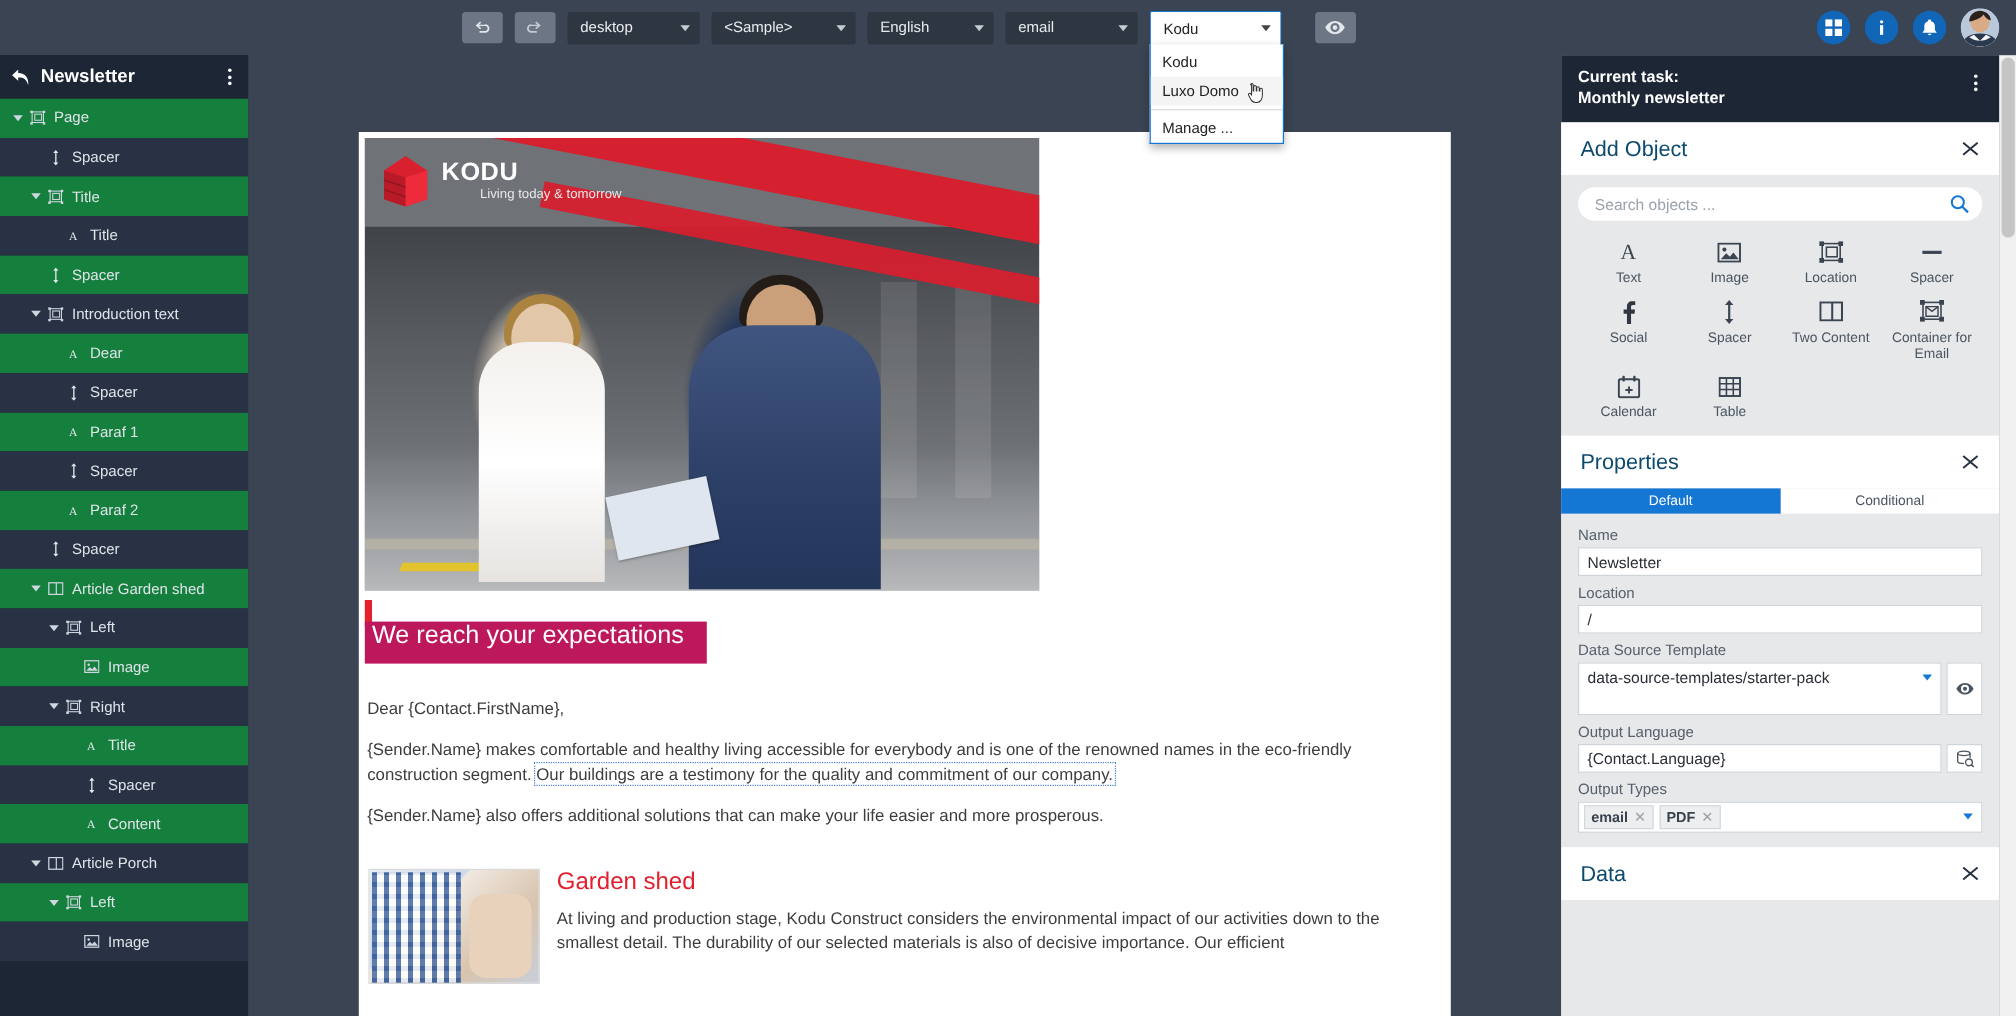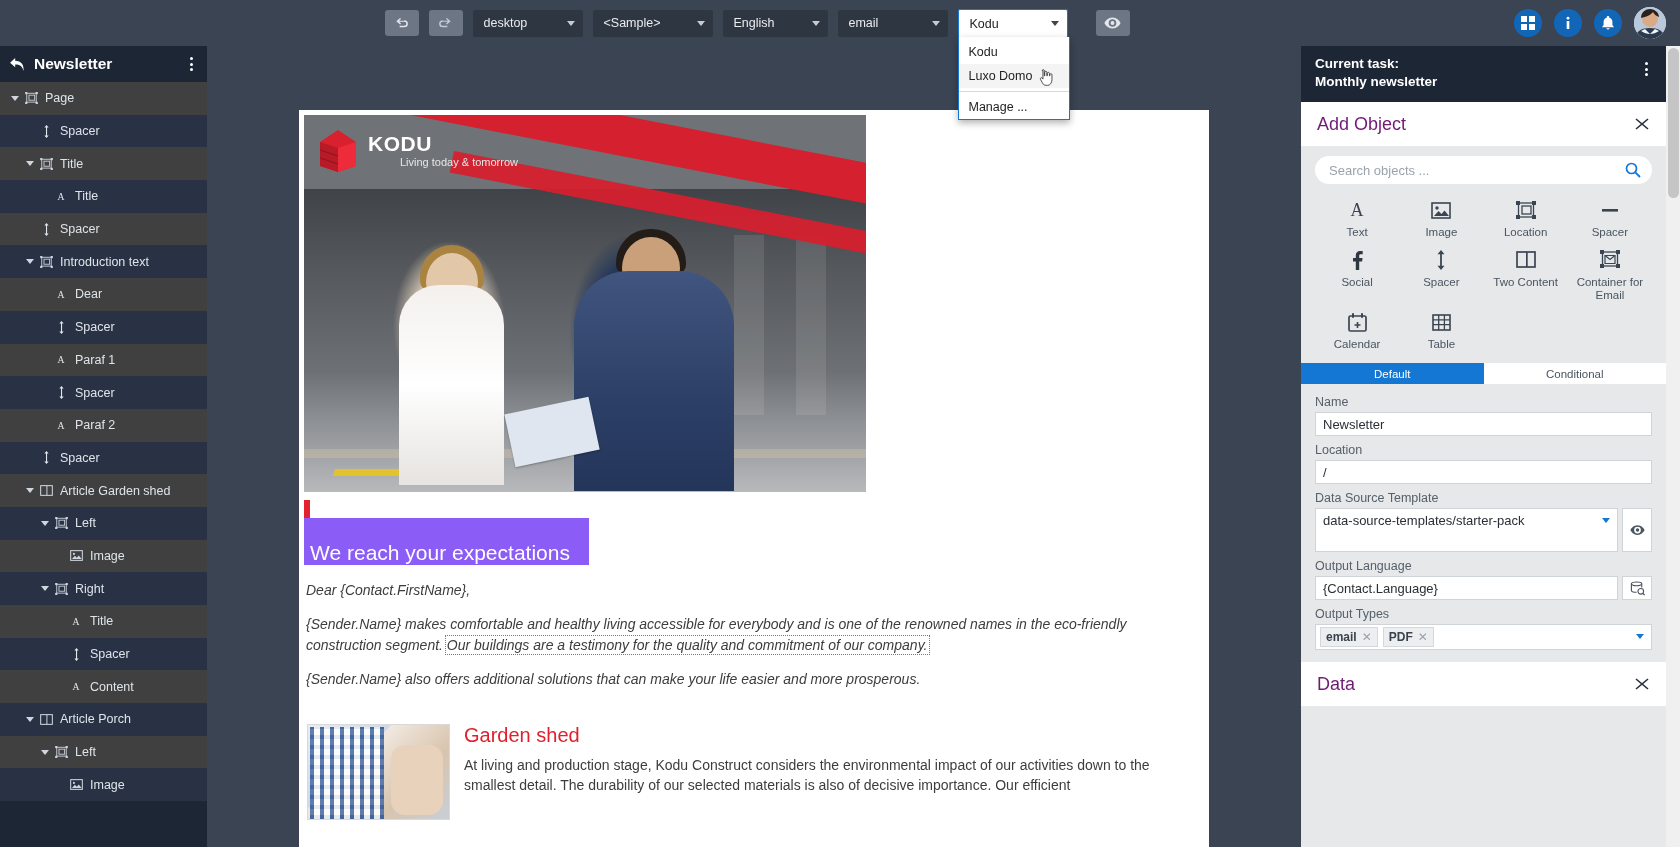--- a/index.html
+++ b/index.html
@@ -46,21 +46,21 @@
   
   .leftpanel { position:absolute; left:0; top:46px; width:207px; height:801px; background:#1d2635; }
   .lp-head { height:36px; display:flex; align-items:center; padding:0 10px; background:#1d2635; }
   .lp-back { width:20px; display:flex; align-items:center; color:#fff; }
   .lp-title { font-size:15.5px; font-weight:bold; margin-left:4px; flex:1; color:#fff; }
   .kebab { display:flex; flex-direction:column; gap:2.5px; cursor:pointer; padding:4px; }
   .kebab i { width:3px;height:3px;border-radius:50%;background:#fff;display:block; }
 
   .tree { overflow:hidden; height:765px; }
   .trow { height:32.7px; display:flex; align-items:center; font-size:12.5px; color:#dfe4ea; cursor:pointer; }
-  .trow.odd { background:#404040; }
+  .trow.odd { background:#15803d; }
   .trow.even { background:#283244; }
   .tw { width:14px; display:flex; align-items:center; justify-content:center; flex:0 0 14px; }
   .tcaret { width:0;height:0;border-left:4px solid transparent;border-right:4px solid transparent;border-top:5px solid #cfd6e0; }
   .ticon { width:18px; display:flex; align-items:center; justify-content:center; flex:0 0 18px; margin-right:5px; }
   .tlabel { white-space:nowrap; }
 
   
   .canvas { position:absolute; left:207px; top:46px; width:1094px; height:801px; background:#3b4452; overflow:hidden; }
   .page { position:absolute; left:92px; top:64px; width:910px; height:740px; background:#fff; }
   .hero { position:absolute; left:5px; top:5px; width:562px; height:377px; overflow:hidden; background:#6f7377; }
@@ -83,24 +83,24 @@
   .hero-top { position:absolute; left:0; top:0; width:562px; height:74px; background:#6f7377; }
   .hero-stripe { position:absolute; left:110px; top:-40px; width:700px; height:40px; background:#d5202f; transform:rotate(11deg); transform-origin:left top; }
   .hero-stripe2 { position:absolute; left:150px; top:36px; width:700px; height:22px; background:#d5202f; transform:rotate(11deg); transform-origin:left top; opacity:.95; }
   .logo-wrap { position:absolute; left:14px; top:13px; display:flex; align-items:center; z-index:3; }
   .logo-mark { width:40px; height:44px; position:relative; margin-right:10px; }
   .logo-txt { line-height:1; }
   .logo-name { font-size:21px; font-weight:bold; color:#fff; letter-spacing:.5px; }
   .logo-tag { font-size:11px; color:#e7e7e7; margin-top:3px;padding-left:32px; }
 
   .redbar { position:absolute; left:5px; top:390px; width:6px; height:22px; background:#e4212f; }
-  .heroband { position:absolute; left:5px; top:408px; width:285px; height:47px; background:#8b5cf6; display:flex; align-items:flex-end; padding-left:6px; }
+  .heroband { position:absolute; left:5px; top:408px; width:285px; height:35px; background:#be185d; display:flex; align-items:flex-start; padding-left:6px; }
   .heroband span { font-size:21px; color:#fff; }
 
-  .doc-body { position:absolute; left:7px; top:470px; width:896px;font-style:italic; }
+  .doc-body { position:absolute; left:7px; top:470px; width:896px; }
   .p-line { font-size:14px; color:#3d3d3d; line-height:1.45; margin-bottom:14px; }
   .p-sel { outline:1px dotted #4a7fd0; outline-offset:1px; }
 
   .article { position:absolute; left:8px; top:614px; width:890px; display:flex; gap:14px; }
   .art-img { width:143px; height:96px; flex:0 0 143px; overflow:hidden; border:1px solid #d9d9d9;
     background:linear-gradient(135deg,#e9eef5 0%,#cdd9ea 35%,#f0e8df 36%,#d8c4ae 70%,#c8cfd8 100%); position:relative; }
   .art-img .plaid { position:absolute; left:2px; top:2px; width:74px; height:92px;
     background:
       repeating-linear-gradient(90deg, rgba(46,86,150,.75) 0 4px, rgba(255,255,255,.8) 4px 10px),
       repeating-linear-gradient(0deg, rgba(46,86,150,.55) 0 4px, rgba(255,255,255,.5) 4px 10px);
@@ -108,21 +108,21 @@
   .art-img .skin { position:absolute; right:6px; top:20px; width:52px; height:70px; background:#e8d2bb; border-radius:14px; }
   .art-title { font-size:20px; color:#e0202e; margin:0 0 8px 0; font-weight:normal; }
   .art-text { font-size:14px; color:#3d3d3d; line-height:1.45; }
 
   
   .rightpanel { position:absolute; left:1301px; top:46px; width:365px; height:801px; background:#e6e8ea; }
   .rp-task { background:#1d2635; padding:9px 14px 11px 14px; display:flex; align-items:flex-start; }
   .rp-task .tt { flex:1; }
   .rp-task .tt div { font-size:13.5px; color:#fff; font-weight:bold; line-height:1.35; }
   .sec-head { background:#fff; height:44px; display:flex; align-items:center; padding:0 16px; }
-  .sec-head .h { flex:1; font-size:18px; color:#701a75; }
+  .sec-head .h { flex:1; font-size:18px; color:#0c4a6e; }
   .chev { width:16px; height:16px; cursor:pointer; }
   .sec-body { background:#e6e8ea; padding:10px 14px 12px 14px; }
 
   .search-wrap { position:relative; }
   .search-input { width:100%; height:28px; border:none; border-radius:14px; background:#fff; padding:0 34px 0 14px; font-size:13px; color:#3d3d3d; font-family:"Liberation Sans", sans-serif; outline:none; }
   .search-input::placeholder { color:#9aa2ab; }
   .search-ic { position:absolute; right:11px; top:6px; }
 
   .obj-grid { display:grid; grid-template-columns:repeat(4,1fr); row-gap:8px; margin-top:14px; }
   .obj { display:flex; flex-direction:column; align-items:center; cursor:pointer; }
@@ -710,20 +710,26 @@
             <svg width="19" height="17" viewBox="0 0 19 17">
               <rect x="1" y="1" width="17" height="15" stroke="#3b4552" stroke-width="1.6" fill="none"></rect>
               <path d="M1 5.8h17M1 10.6h17M6.7 1v15M12.4 1v15" stroke="#3b4552" stroke-width="1.3"></path>
             </svg>
           </div>
         <div class="ol">Table</div>
       </div>
     </div>
   </div>
 
+  <div class="sec-head">
+    <div class="h">Properties</div>
+    <svg class="chev" viewBox="0 0 16 16">
+        <path d="M2 3l6 5 6-5M2 13l6-5 6 5" stroke="#26303f" stroke-width="1.6" fill="none"></path>
+      </svg>
+  </div>
 
   <div class="tabs">
     <div class="tab active">Default</div>
     <div class="tab idle">Conditional</div>
   </div>
 
   <div class="sec-body" style="padding-top:4px;">
     <div class="fld-lbl">Name</div>
     <div class="fld">Newsletter</div>
 

